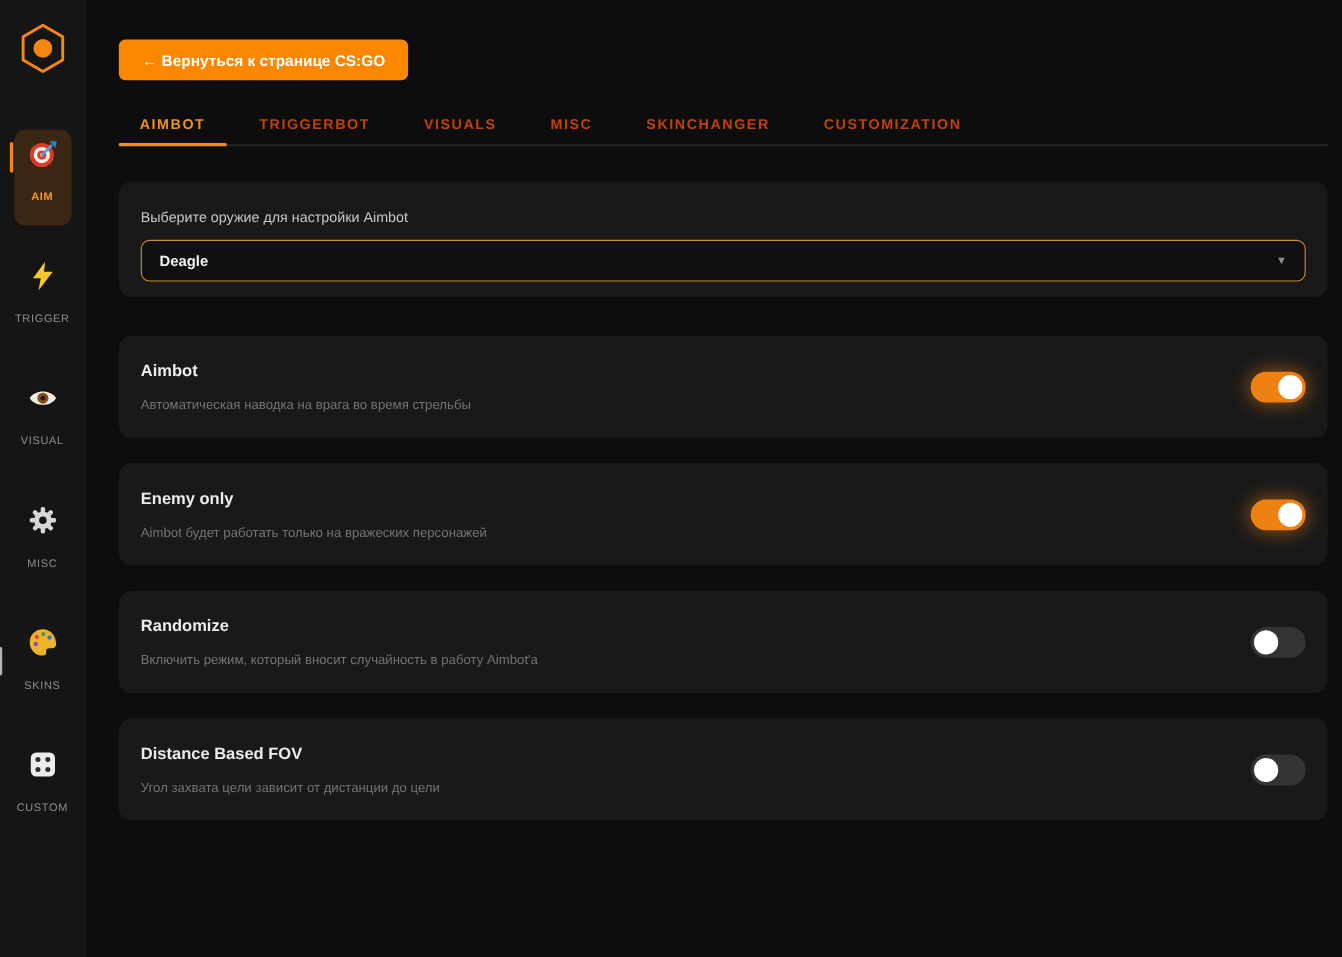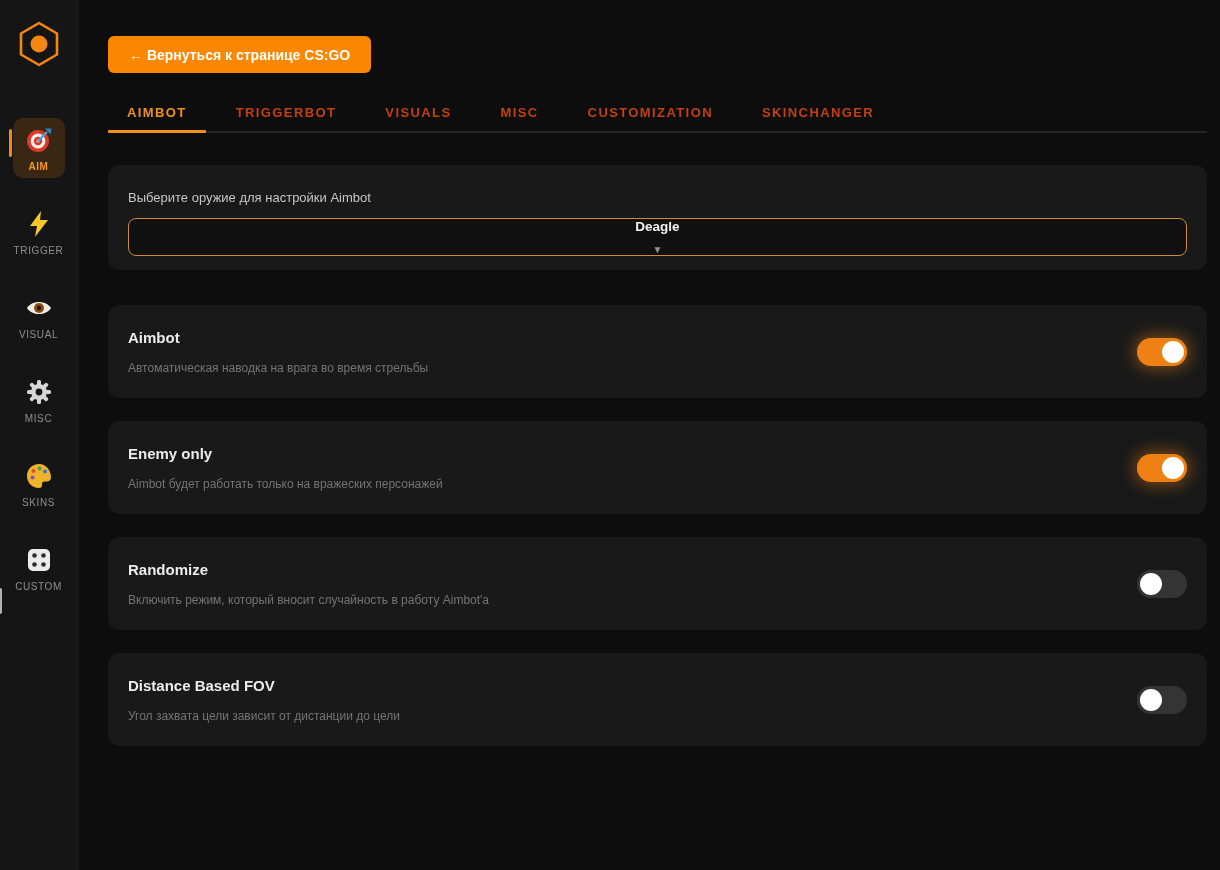--- a/index.html
+++ b/index.html
@@ -12,22 +12,22 @@
   .app{display:flex;width:1220px;height:870px}
 
   
   .sidebar{
     width:78px;flex-shrink:0;background:#151515;border-right:1px solid #1f1f1f;
     display:flex;flex-direction:column;align-items:center;position:relative;box-sizing:border-box;
   }
   .logo{margin-top:16px;width:56px;height:56px;cursor:pointer}
   .side-nav{display:flex;flex-direction:column;align-items:center;margin-top:46px}
   .side-item{
-    width:52px;display:flex;flex-direction:column;align-items:center;gap:7px;
-    padding:8px 0 6px;margin-bottom:24px;border-radius:10px;cursor:pointer;position:relative;
+    width:52px;display:flex;flex-direction:column;align-items:center;gap:20px;
+    padding:8px 0 20px;margin-bottom:24px;border-radius:10px;cursor:pointer;position:relative;
   }
   .side-item .side-label{font-size:10px;letter-spacing:.6px;color:#8f8f8f}
   .side-item.active{background:rgba(247,139,20,.16)}
   .side-item.active .side-label{color:#f79a22;font-weight:bold}
   .side-item.active::before{
     content:"";position:absolute;left:-4px;top:11px;width:3px;height:28px;
     background:#f5890f;border-radius:2px;
   }
   .side-icon{width:28px;height:28px;display:block}
   .scroll-indicator{
@@ -55,21 +55,21 @@
   }
 
   .card{background:#191919;border-radius:12px}
 
   .select-card{margin-top:32px;height:105px;box-sizing:border-box;padding:25px 20px 0}
   .select-label{font-size:13px;color:#c6c6c6}
   .select{
     margin-top:13px;height:38px;box-sizing:border-box;
     background:#101010;border:1px solid #cf8c33;border-radius:8px;
     display:flex;align-items:center;justify-content:space-between;
-    padding:0 16px;cursor:pointer;flex-direction:column;
+    padding:0 16px;cursor:pointer;
   }
   .select-value{font-size:13.5px;font-weight:bold;color:#f2f2f2}
   .select-arrow{font-size:10px;color:#8f8f8f}
 
   .settings{margin-top:35px}
   .setting-card{
     height:93px;margin-bottom:23px;box-sizing:border-box;padding:0 20px;
     display:flex;align-items:center;justify-content:space-between;
   }
   .setting-title{margin:0;font-size:15px;font-weight:bold;color:#ececec}
@@ -227,25 +227,25 @@
 
         <div class="tab">
           <span>VISUALS</span>
         </div>
 
         <div class="tab">
           <span>MISC</span>
         </div>
 
         <div class="tab">
+          <span>SKINCHANGER</span>
+        </div>
+
+        <div class="tab">
           <span>CUSTOMIZATION</span>
-        </div>
-
-        <div class="tab">
-          <span>SKINCHANGER</span>
         </div>
       </div>
 
     <section class="card select-card">
       <div class="select-label">Выберите оружие для настройки Aimbot</div>
       <div class="select">
         <span class="select-value">Deagle</span>
         <span class="select-arrow">▼</span>
       </div>
     </section>

